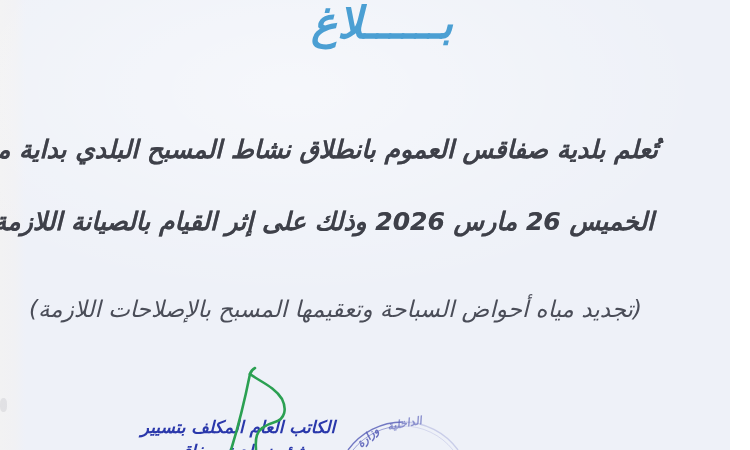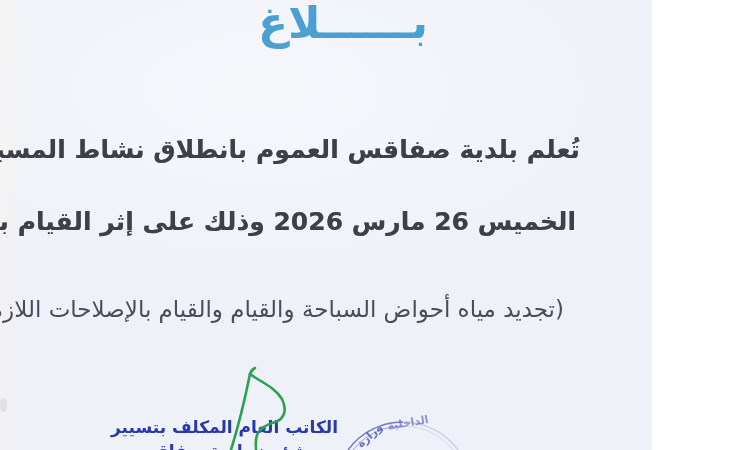--- a/index.html
+++ b/index.html
@@ -1,26 +1,27 @@
 <!DOCTYPE html>
 <html lang="ar"><head>
 <meta charset="utf-8">
 <style>
   html, body { margin: 0; padding: 0; }
   body { width: 750px; height: 450px; overflow: hidden; font-family: "DejaVu Sans", sans-serif; }
 
   .page {
     position: relative;
-    width: 652px;
+    width: 730px;
     height: 450px;
     overflow: hidden;
     background:
       radial-gradient(ellipse 600px 300px at 40% 20%, rgba(255,255,255,0.45), rgba(255,255,255,0) 70%),
       linear-gradient(90deg, #f2f2f3 0px, #f1f1f4 14px, #eef1f8 26px, #eef1f8 100%);
     background-color: #eef1f8;
+    font-style: italic;
   }
 
   .doc-title {
     position: absolute;
     top: -6px;
     left: 34px;
     right: 0;
     text-align: center;
     direction: rtl;
     font-size: 44px;
@@ -79,21 +80,21 @@
 <body>
 
 <div class="page">
 
   <div class="doc-title">بــــــلاغ</div>
 
   <div class="body-line l1">تُعلم بلدية صفاقس العموم بانطلاق نشاط المسبح البلدي بداية من يوم غد</div>
 
   <div class="body-line l2">الخميس 26 مارس 2026 وذلك على إثر القيام بالصيانة اللازمة.</div>
 
-  <div class="body-line l3">(تجديد مياه أحواض السباحة والقيام والقيام بالإصلاحات اللازمة)</div>
+  <div class="body-line l3">(تجديد مياه أحواض السباحة وتعقيمها المسبح بالإصلاحات اللازمة)</div>
 
   <div class="sig-text line1">الكاتب العام المكلف بتسيير</div>
 
   <div class="sig-text line2">شؤون بلدية صفاقس</div>
 
   <svg class="sig-svg" viewBox="0 0 110 84">
     <g fill="none" stroke="#2ba052" stroke-width="2.6" stroke-linecap="round">
       <path d="M45,8 C41,28 34,58 26,84"></path>
       <path d="M45,8 C54,15 70,21 77,33 C82,43 80,53 70,56 C60,59 54,63 52,69 C50,75 51,80 51,84"></path>
       <path d="M45,8 C46,5 48,3 50,2"></path>

